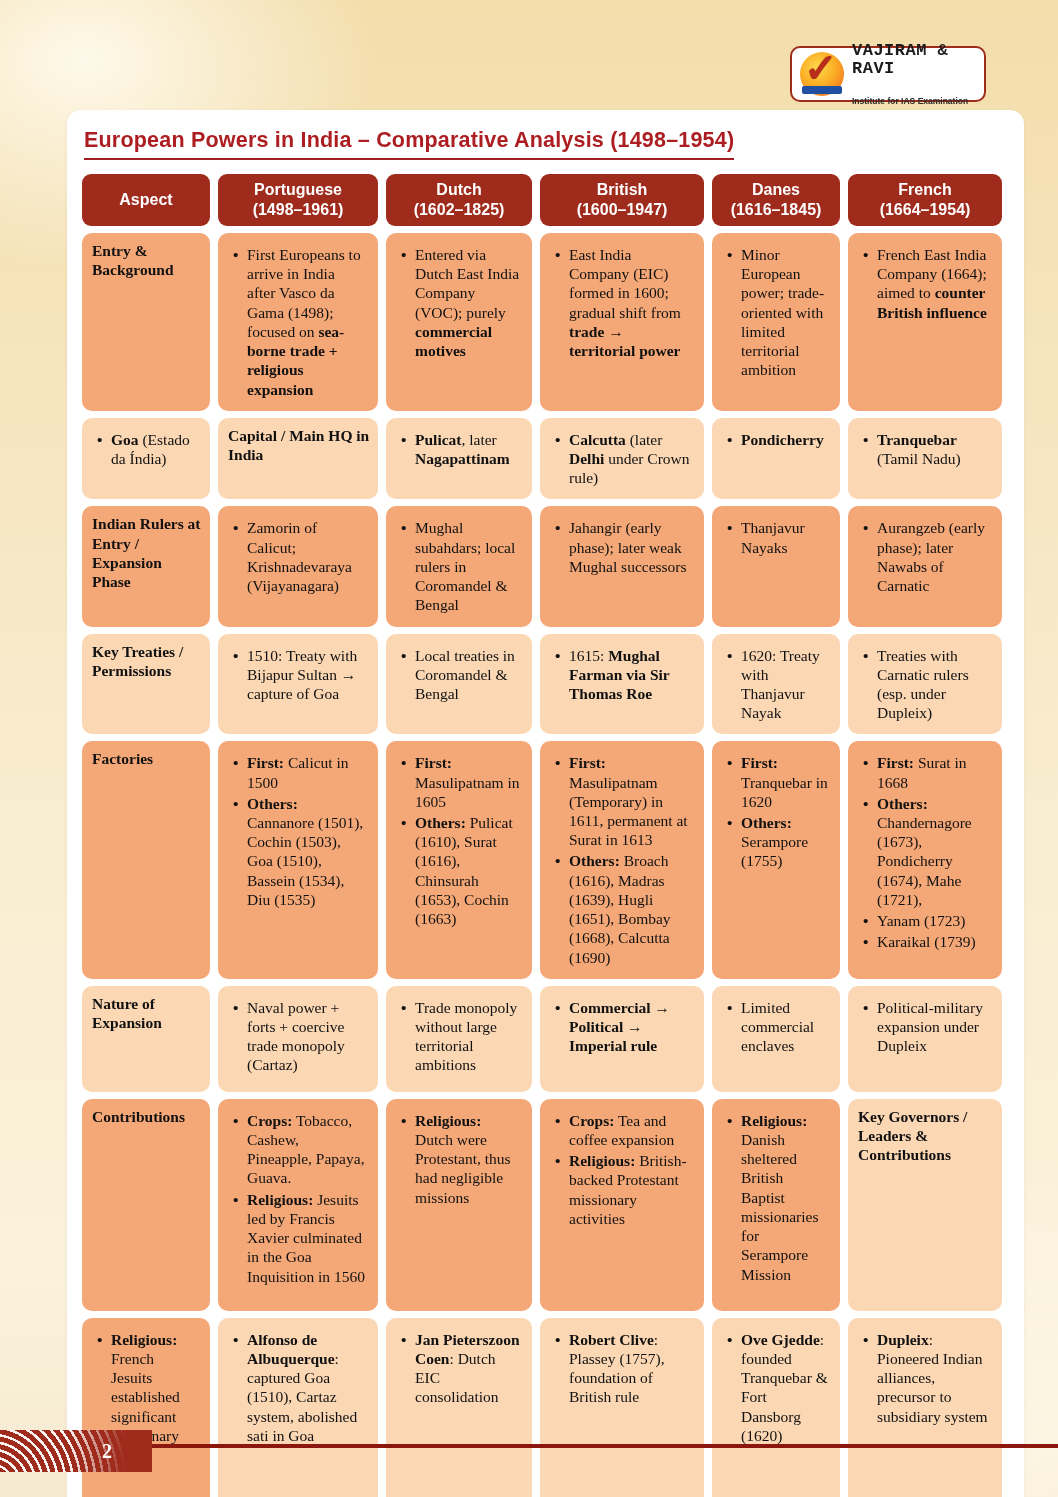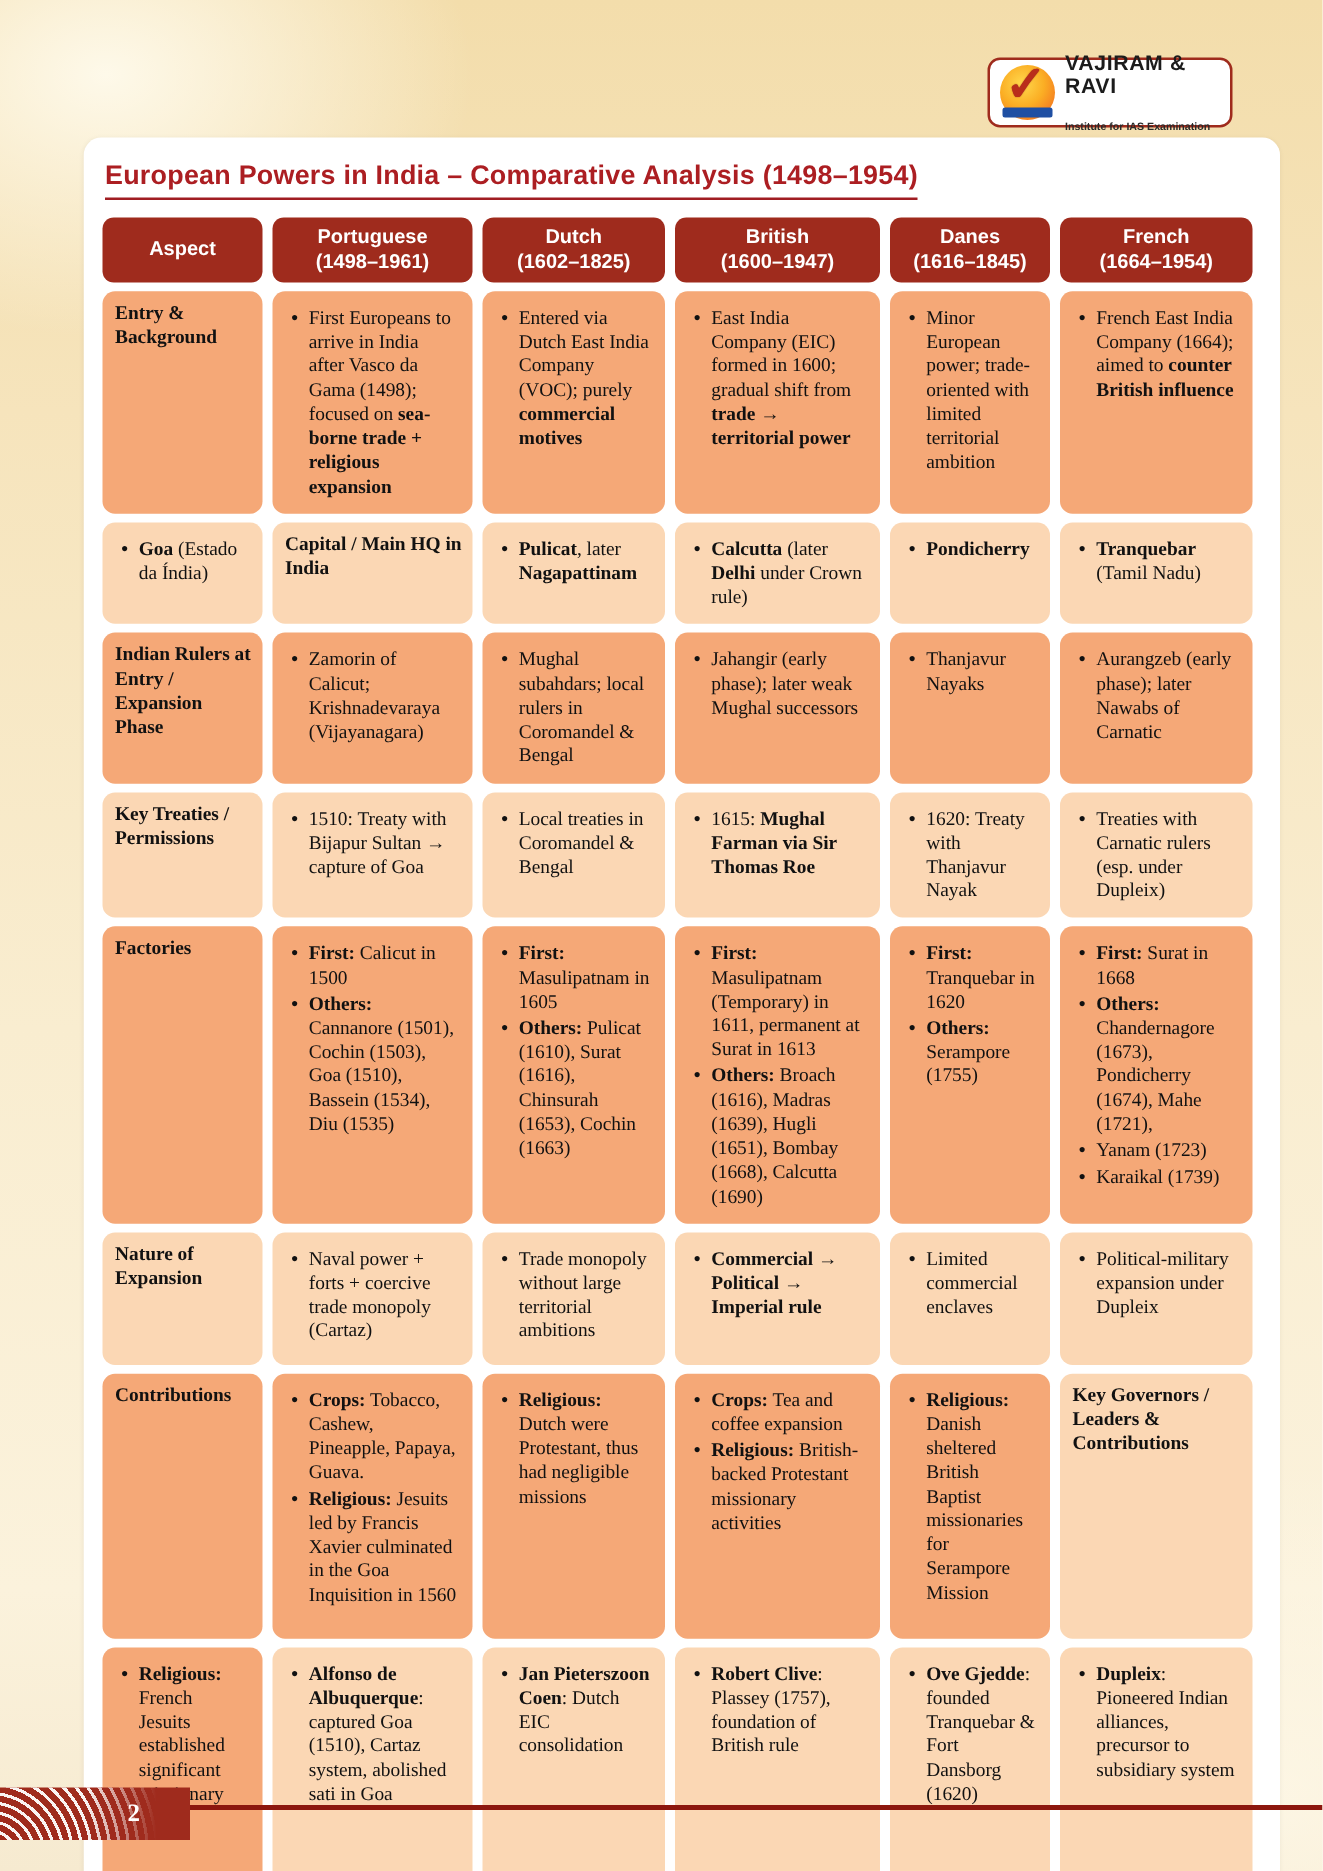--- a/index.html
+++ b/index.html
@@ -22,21 +22,21 @@
     background:radial-gradient(circle at 40% 35%, #ffd94d 0%, #fbae24 45%, #f58220 75%, #ee7418 100%);
   }
   .logo-badge .check{
     position:absolute;left:4px;top:-6px;font-size:40px;line-height:44px;color:#b92d1b;
     font-family:"Liberation Sans",sans-serif;font-weight:bold;text-shadow:0 0 1px #8f1d12;
   }
   .logo-badge .ribbon{
     position:absolute;left:2px;bottom:2px;width:40px;height:8px;background:#1f4fa3;border-radius:2px;
   }
   .logo-text{display:flex;flex-direction:column;line-height:1.05;}
-  .logo-name{font-family:Liberation Sans, sans-serif;font-weight:bold;font-size:17px;color:#1c1c1c;letter-spacing:.5px;}
+  .logo-name{font-family:Liberation Mono, monospace;font-weight:bold;font-size:17px;color:#1c1c1c;letter-spacing:.5px;}
   .logo-tagline{font-family:"Liberation Sans",sans-serif;font-weight:bold;font-size:8.5px;color:#2a2a2a;margin-top:20px;}
   
   .card{
     position:absolute;left:67px;top:110px;width:957px;min-height:1312px;
     background:#ffffff;border-radius:14px;box-sizing:border-box;
     padding:16px 15px 18px 15px;box-shadow:0 1px 4px rgba(0,0,0,.06);
   }
   .page-title{
     display:inline-block;margin:2px 0 14px 2px;
     font-family:"Liberation Sans",sans-serif;font-weight:bold;font-size:21.5px;color:#ac1e22;

